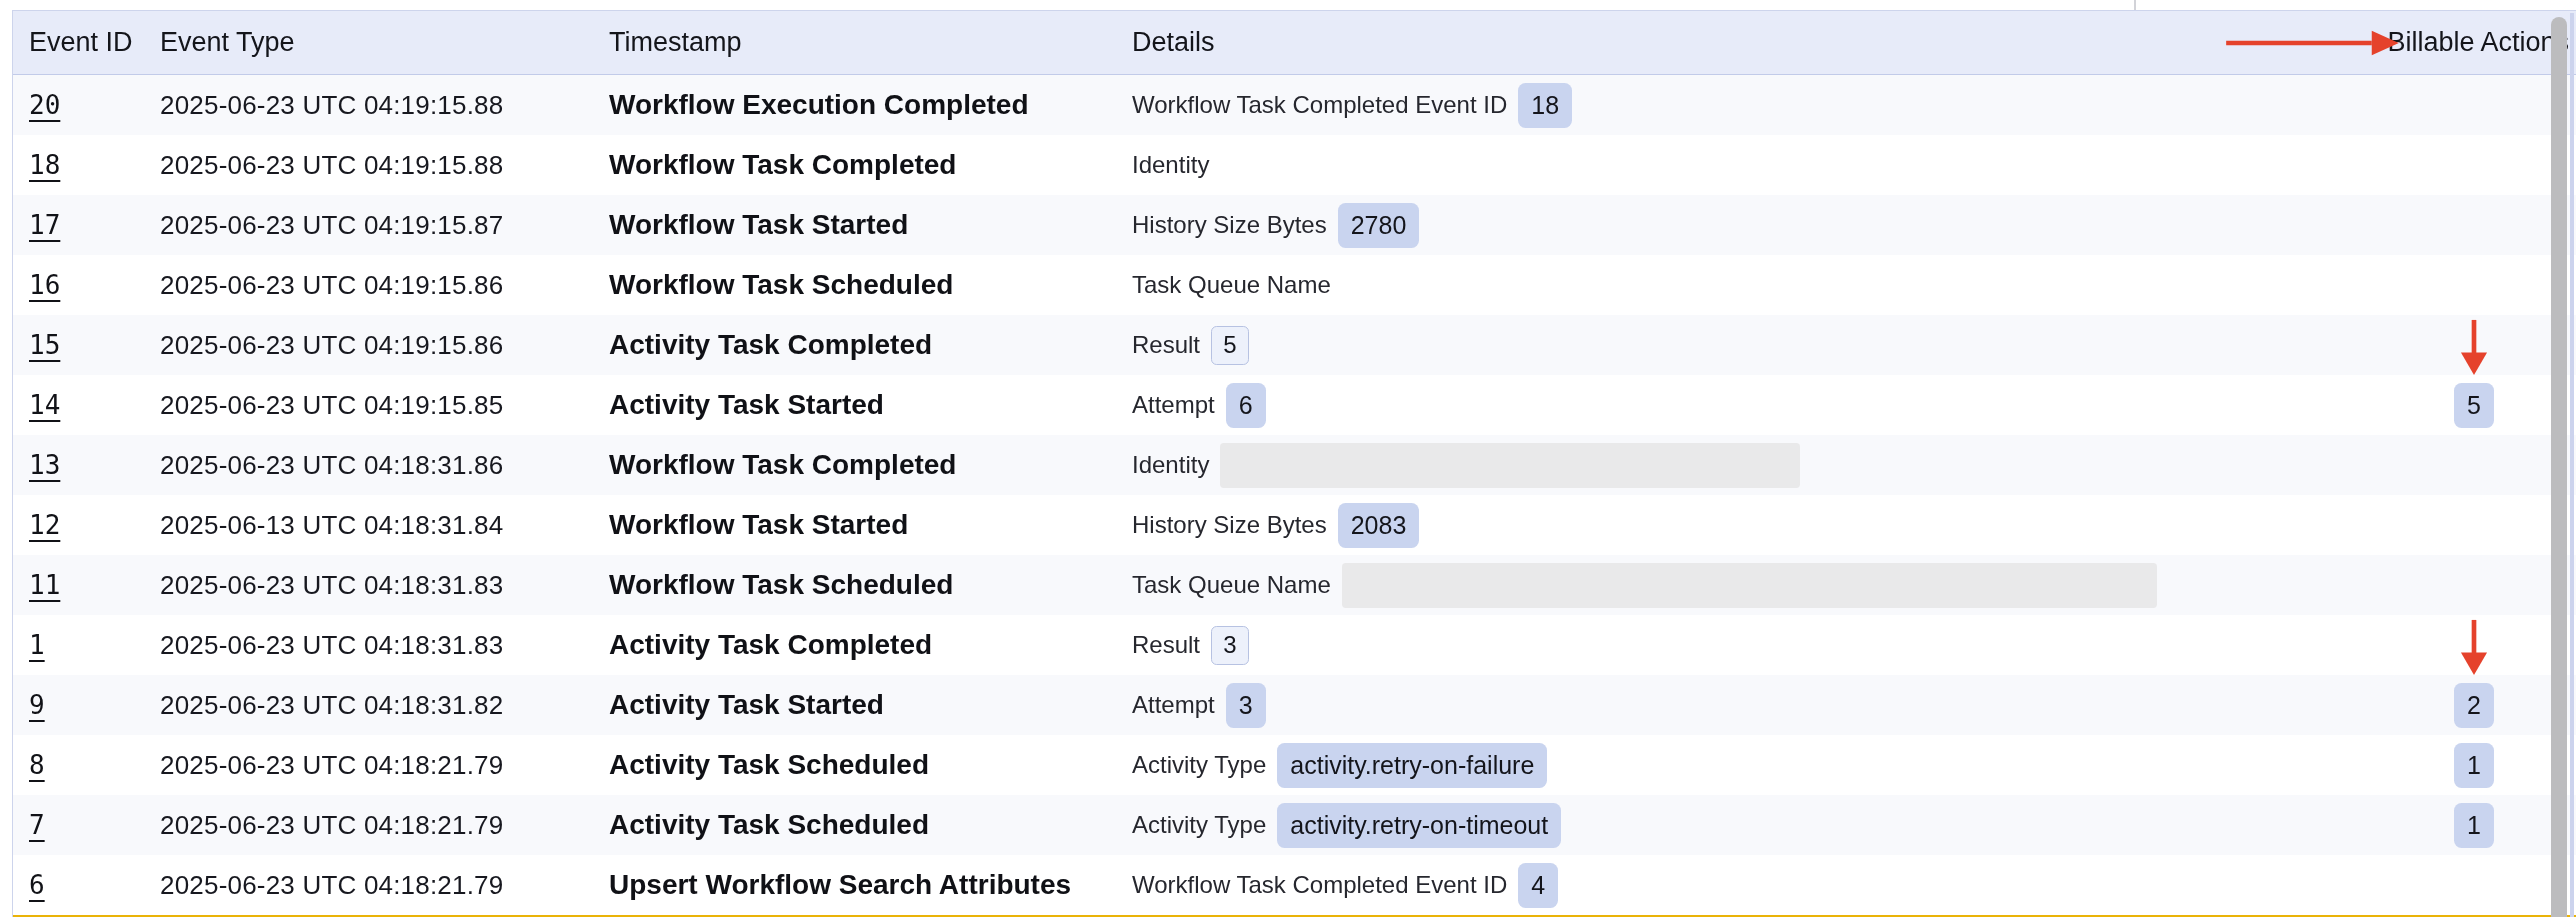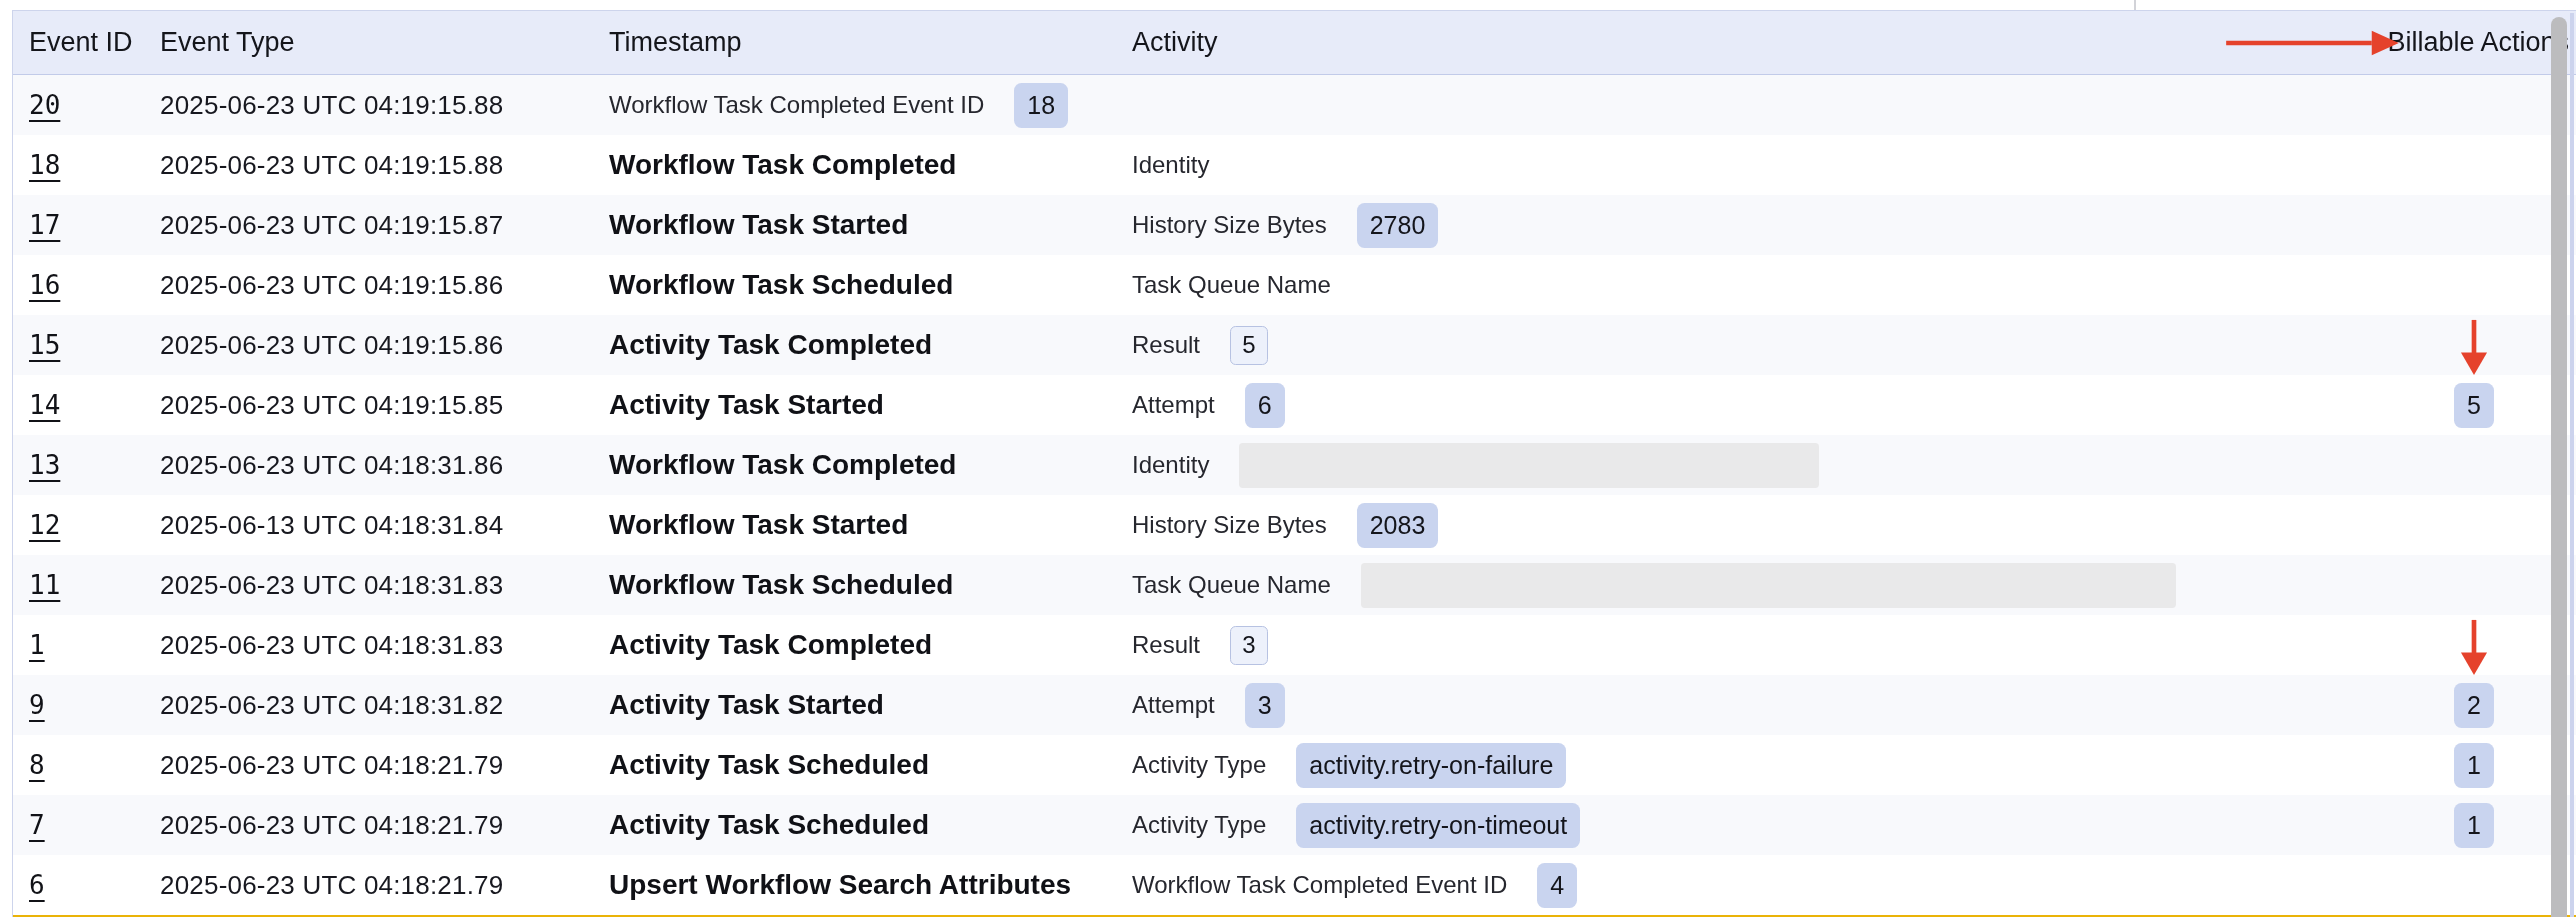--- a/index.html
+++ b/index.html
@@ -29,21 +29,21 @@
   .row{height:60px;align-items:center;background:#ffffff;}
   .row.odd{background:#f8f9fc;}
   .cell-id{
     padding-left:16px;font-family:"DejaVu Sans Mono","Liberation Mono",monospace;
     font-size:26px;color:#111217;text-decoration:underline;text-underline-offset:5.6px;
     text-decoration-thickness:1.9px;cursor:pointer;white-space:nowrap;
   }
   .cell-ts{padding-left:16px;font-size:26px;color:#17181f;letter-spacing:0.2px;white-space:nowrap;}
   .cell-type{padding-left:16px;font-size:28px;font-weight:700;color:#101116;white-space:nowrap;}
   .cell-details{
-    padding-left:16px;display:flex;align-items:center;gap:30px;
+    padding-left:16px;display:flex;align-items:center;gap:11px;
     font-size:24px;color:#26272e;white-space:nowrap;overflow:hidden;
   }
   .detail-label{flex:0 0 auto;}
   .badge-solid{
     background:#c9d4ef;border-radius:7.5px;padding:10.3px 13px;
     font-size:25px;line-height:1;color:#14151b;
   }
   .badge-outlined{
     background:#edf1fb;border:1.9px solid #b7c2e2;border-radius:5.6px;
     padding:6.5px 11.2px;font-size:24px;line-height:1;color:#14151b;
@@ -68,33 +68,34 @@
 </head>
 <body>
 
 <div class="top-divider"></div>
 
 <div class="table">
   <div class="thead grid-cols">
     <div class="th">Event ID</div>
     <div class="th">Event Type</div>
     <div class="th">Timestamp</div>
-    <div class="th">Activity</div>
+    <div class="th">Details</div>
     <div class="th billable">Billable Actions</div>
     <span class="h-arrow">
       <svg width="173" height="28" viewBox="0 0 185 30">
         <line x1="0" y1="15" x2="156" y2="15" stroke="#e5422c" stroke-width="5"></line>
         <polygon points="156,2 185,15 156,28" fill="#e5422c"></polygon>
       </svg>
     </span>
   </div>
   <div id="table-body">
       <div class="row grid-cols odd">
     <a class="cell-id">20</a>
     <div class="cell-ts">2025-06-23 UTC 04:19:15.88</div>
+    <div class="cell-type">Workflow Execution Completed</div>
     <div class="cell-details">
       <span class="detail-label">Workflow Task Completed Event ID</span>
       <span class="detail-value badge-solid">18</span>
     </div>
     <div class="cell-billable">
       
     </div>
   </div>
       <div class="row grid-cols">
     <a class="cell-id">18</a>

